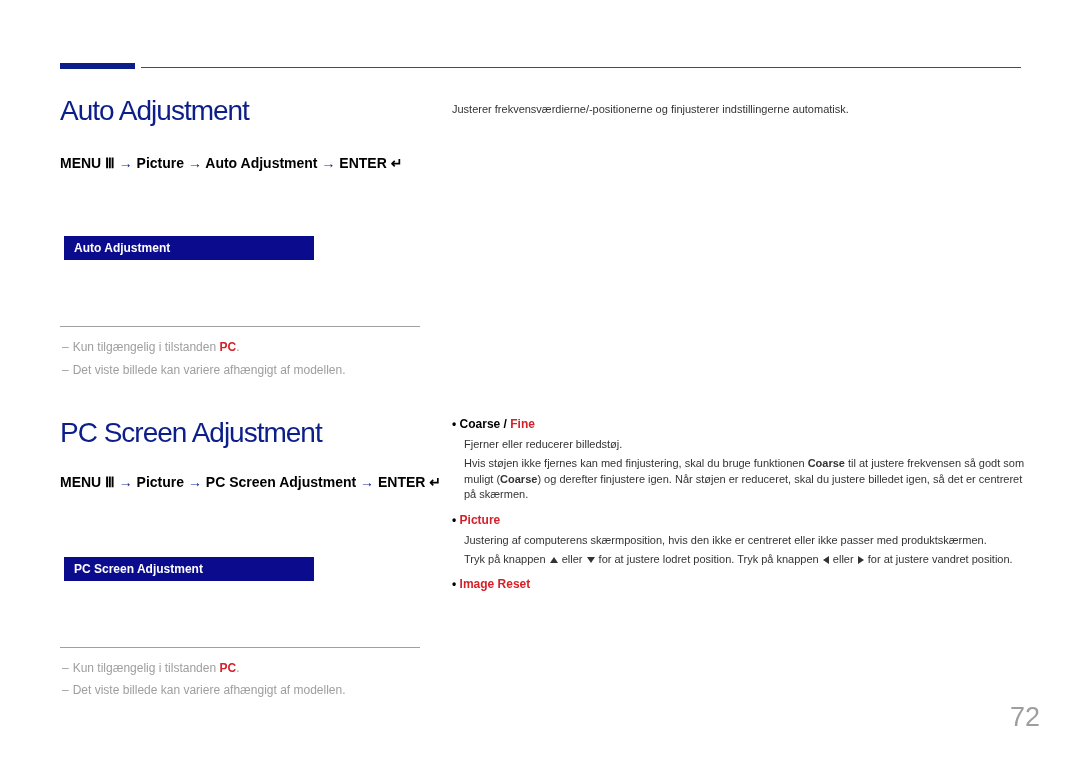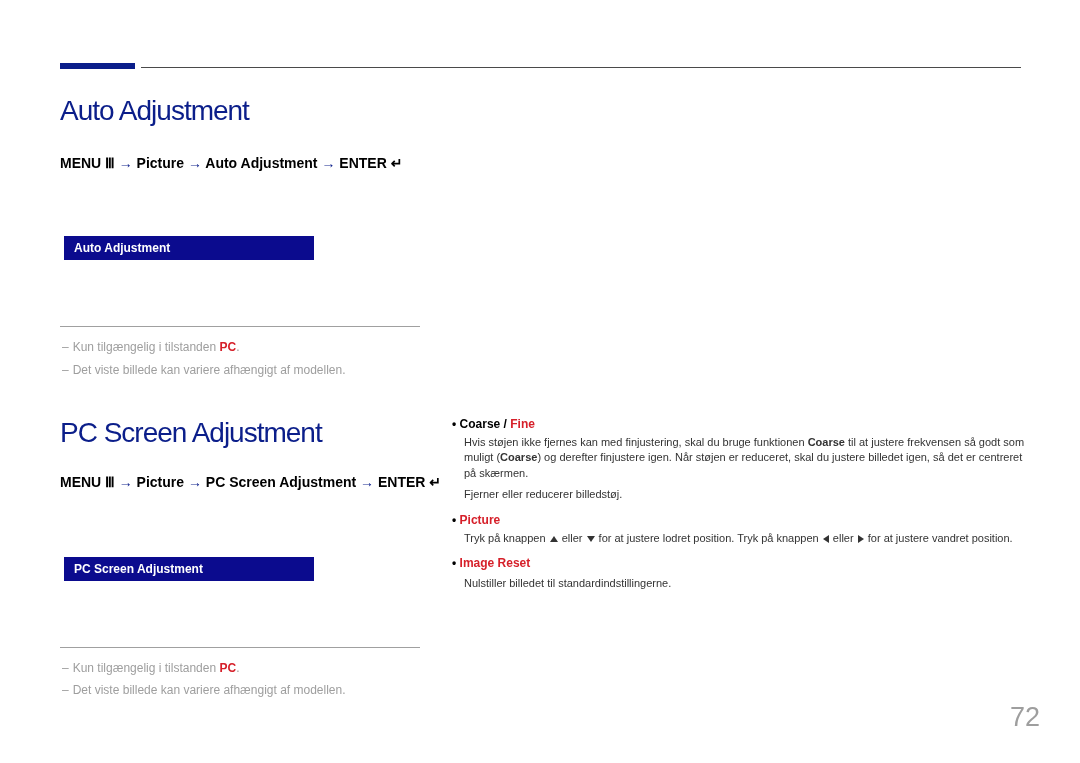--- a/index.html
+++ b/index.html
@@ -143,20 +143,21 @@
 
   <div class="hr-line" style="top:326px;"></div>
 
   <div class="footnote" style="top:340px;">
     <span class="dash">–</span><span>Kun tilgængelig i tilstanden</span> <span class="kw">PC</span><span>.</span>
   </div>
   <div class="footnote" style="top:363px;">
     <span class="dash">–</span><span>Det viste billede kan variere afhængigt af modellen.</span>
   </div>
 
+  <div class="desc" style="top:102px; left:452px; width:560px;">Justerer frekvensværdierne/-positionerne og finjusterer indstillingerne automatisk.</div>
 
   <div class="section-title" style="top:417px; left:60px;">PC Screen Adjustment</div>
 
   <div class="breadcrumb" style="top:474px; left:60px;">
     <b>MENU Ⅲ</b>
     <span class="sep"> → </span>
     <span>Picture</span>
     <span class="sep"> → </span>
     <span>PC Screen Adjustment</span>
     <span class="sep"> → </span>
@@ -174,42 +175,42 @@
   </div>
   <div class="footnote" style="top:683px;">
     <span class="dash">–</span><span>Det viste billede kan variere afhængigt af modellen.</span>
   </div>
 
   <div style="position:absolute; top:417px; left:452px; width:575px;">
 
     <div class="item-title">
       • <span>Coarse</span> / <span class="kw">Fine</span>
     </div>
+    <div class="desc" style="position:relative; margin-top:6px; margin-left:12px;">Fjerner eller reducerer billedstøj.</div>
     <div class="desc" style="position:relative; margin-top:4px; margin-left:12px;">
       <span>Hvis støjen ikke fjernes kan med finjustering, skal du bruge funktionen</span> <span class="kw" style="font-weight:600;">Coarse</span> <span>til at justere frekvensen så godt som muligt</span> (<span class="kw" style="font-weight:600;">Coarse</span>) <span>og derefter finjustere igen. Når støjen er reduceret, skal du justere billedet igen, så det er centreret på skærmen.</span>
     </div>
-    <div class="desc" style="position:relative; margin-top:6px; margin-left:12px;">Fjerner eller reducerer billedstøj.</div>
 
     <div class="item-title" style="margin-top:10px;">
       • <span class="kw">Picture</span>
     </div>
+    <div class="desc" style="position:relative; margin-top:6px; margin-left:12px;">Justering af computerens skærmposition, hvis den ikke er centreret eller ikke passer med produktskærmen.</div>
     <div class="desc" style="position:relative; margin-top:4px; margin-left:12px;">
       <span>Tryk på knappen</span>
       <span class="icon-up"></span>
       <span>eller</span>
       <span class="icon-down"></span>
       <span>for at justere lodret position. Tryk på knappen</span>
       <span class="icon-left"></span>
       <span>eller</span>
       <span class="icon-right"></span>
       <span>for at justere vandret position.</span>
     </div>
 
     <div class="item-title" style="margin-top:10px;">
       • <span class="kw">Image Reset</span>
     </div>
-    <div class="desc" style="position:relative; margin-top:6px; margin-left:12px;">Nulstiller billedet til standardindstillingerne.</div>
 
   </div>
 
   <div class="page-number">72</div>
 
 </div>
 
 </body></html>

